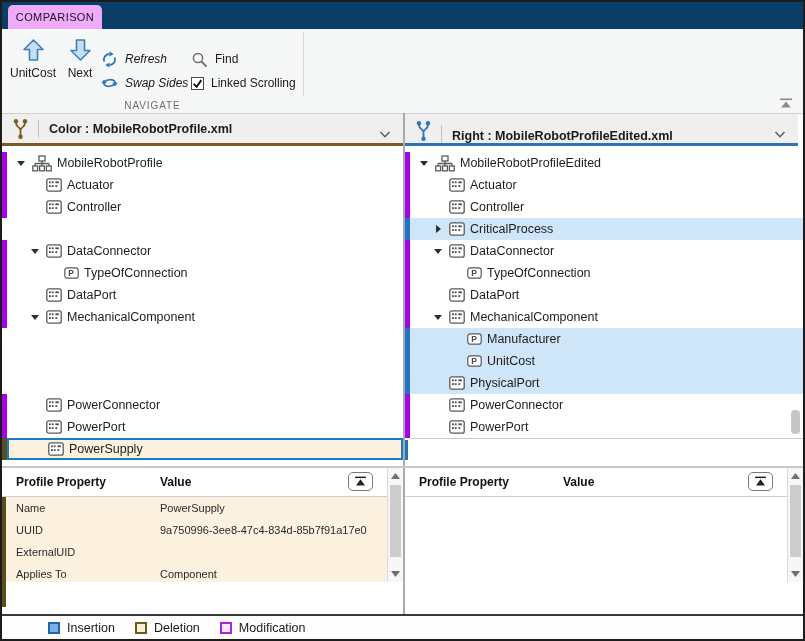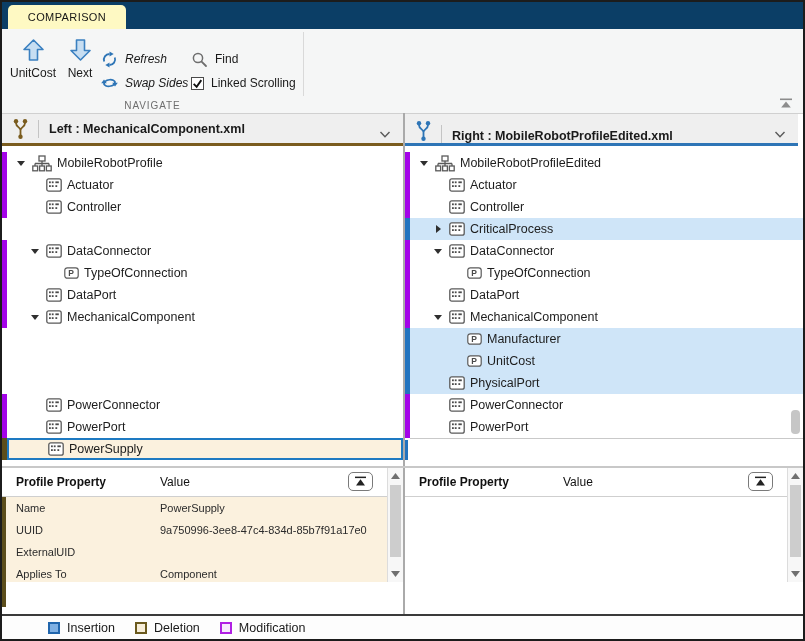--- a/index.html
+++ b/index.html
@@ -5,22 +5,22 @@
   :root{
     --navy:#0b3e66; --mod:#a303e8; --ins-bar:#2273bf; --ins-row:#cfe5f8;
     --del-row:#fbf1de; --del-bar:#5c4e1c; --sel:#1e7ac2;
   }
   *{box-sizing:border-box; margin:0; padding:0;}
   body{background:#888; font-family:"Liberation Sans", sans-serif;}
   #window{position:relative; width:805px; height:641px; background:#fff;
           border:2px solid #1c1c1c; overflow:hidden;}
   
   #tabstrip{position:absolute; left:0; top:0; right:0; height:27px; background:var(--navy);}
-  #tab-comparison{position:absolute; left:6px; top:3px; width:118px; height:24px;
-    background:#fef9c3; border-radius:5px 5px 0 0; display:flex; align-items:center;
+  #tab-comparison{position:absolute; left:6px; top:3px; width:94px; height:24px;
+    background:#f0abfc; border-radius:5px 5px 0 0; display:flex; align-items:center;
     justify-content:center; font-size:11px; letter-spacing:.4px; color:#161616;}
   
   #toolbar{position:absolute; left:0; top:27px; right:0; height:84px; background:#f5f6f6;}
   .tb-big{position:absolute; top:8px; display:flex; flex-direction:column; align-items:center;
     gap:2px; font-size:12px; color:#1a1a1a; cursor:default;}
   .tb-row{position:absolute; height:20px; display:flex; align-items:center; gap:7px;
     font-size:12px; color:#1a1a1a;}
   #navigate-label{position:absolute; left:0; bottom:2px; width:301px; text-align:center;
     font-size:10px; letter-spacing:.9px; color:#6e6e6e;}
   #toolbar-separator{position:absolute; left:301px; top:3px; width:1px; height:64px; background:#d9d9d9;}
@@ -58,21 +58,21 @@
   #right-tree-thumb{position:absolute; right:3px; top:264px; width:9px; height:24px;
     border-radius:4px; background:#c6c6c6;}
   
   #tables{position:absolute; left:0; top:464px; right:0; height:116px; border-top:2px solid #c8c8c8;}
   .ptable{position:absolute; top:0; bottom:0; background:#fff;}
   #left-table{left:0; width:401px;}
   #right-table{left:403px; right:0;}
   .thead{position:absolute; left:0; right:16px; top:0; height:29px; background:#fff;
     border-bottom:1px solid #cfcfcf;}
   .thead .h1{position:absolute; left:14px; top:7px; font-weight:bold; font-size:12px; color:#111;}
-  .thead .h2{position:absolute; left:158px; top:7px; font-weight:normal; font-size:12px; color:#111;}
+  .thead .h2{position:absolute; left:158px; top:7px; font-weight:bold; font-size:12px; color:#111;}
   .collapse-btn{position:absolute; right:14px; top:4px; width:25px; height:19px;
     border:1.5px solid #7a7a7a; border-radius:5px; background:#fff; display:flex;
     align-items:center; justify-content:center;}
   .tbody{position:absolute; left:0; right:16px; top:29px; bottom:0; overflow:hidden;}
   .prow{height:22px; position:relative; font-size:11px; color:#2b2b2b;}
   .prow .pname{position:absolute; left:14px; top:5px;}
   .prow .pval{position:absolute; left:158px; top:5px; white-space:nowrap;}
   .prow-del{background:var(--del-row);}
   .del-stripe{position:absolute; left:0; top:29px; width:4px; height:110px; background:var(--del-bar);}
   .vscroll{position:absolute; right:0; top:0; bottom:0; width:16px; background:#f7f7f7;
@@ -173,21 +173,21 @@
           <svg width="19" height="24" viewBox="0 0 19 24">
             <g stroke="#7a5c1e" stroke-width="1.8" fill="none">
               <path d="M5 6 C5 10 9 10 9.5 13 M14 6 C14 10 10 10 9.5 13 M9.5 13 V18"></path>
             </g>
             <circle cx="5" cy="4.2" r="2.2" fill="#7a5c1e"></circle>
             <circle cx="14" cy="4.2" r="2.2" fill="#7a5c1e"></circle>
             <circle cx="9.5" cy="19.8" r="2.2" fill="#7a5c1e"></circle>
           </svg>
         </span>
       <span class="hsep"></span>
-      <span class="ptitle">Left : MechanicalComponent.xml</span>
+      <span class="ptitle">Color : MobileRobotProfile.xml</span>
       <span class="chev">
         <svg width="12" height="9" viewBox="0 0 12 9">
             <polyline points="1.5,2 6,6.8 10.5,2" fill="none" stroke="#5a5a5a" stroke-width="1.4"></polyline>
           </svg>
       </span>
     </div>
     <div id="right-header" class="phead" style="border-bottom-color: rgb(46, 117, 182);">
       <span class="ticon" id="right-merge-icon">
           <svg width="19" height="24" viewBox="0 0 19 24">
             <g stroke="#2e75b6" stroke-width="1.8" fill="none">

